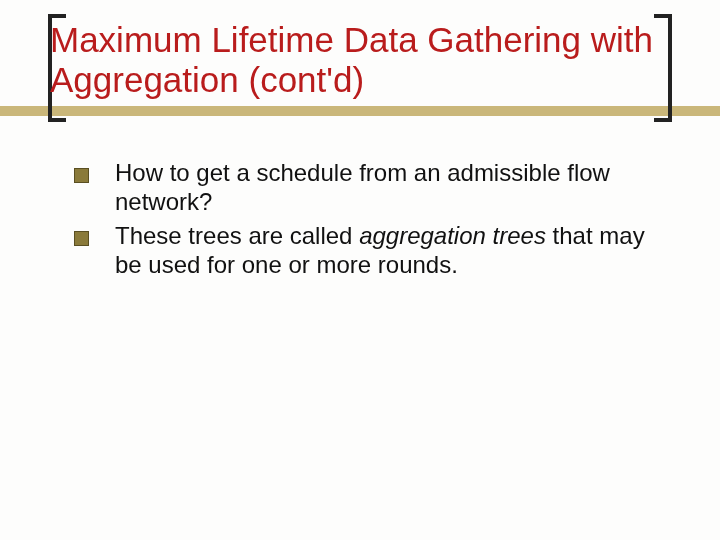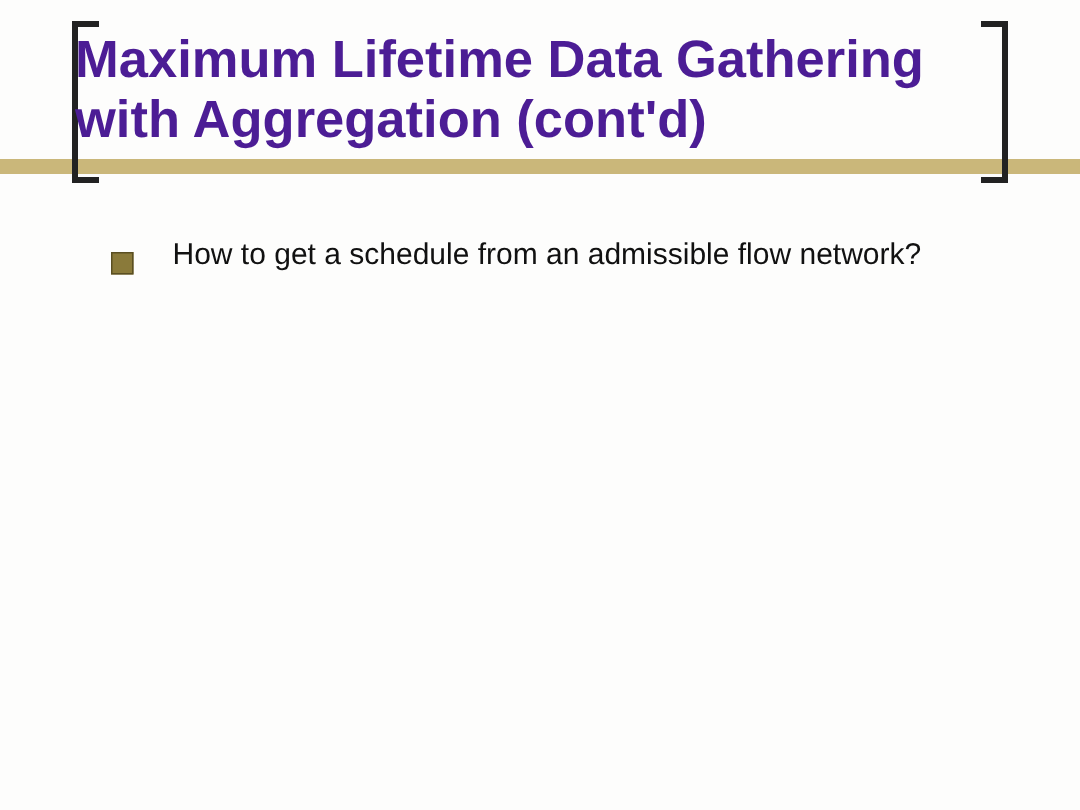--- a/index.html
+++ b/index.html
@@ -20,22 +20,22 @@
   .title-wrap {
     position: absolute;
     top: 20px;
     left: 50px;
     right: 60px;
     z-index: 3;
   }
   .title {
     font-size: 35px;
     line-height: 1.15;
-    color: #4c1d95;
-    font-weight: 700;
+    color: #b91c1c;
+    font-weight: 400;
   }
   .bracket-left, .bracket-right {
     position: absolute;
     top: 14px;
     width: 14px;
     height: 100px;
     z-index: 3;
   }
   .bracket-left { left: 48px; border-left: 4px solid #222; border-top: 4px solid #222; border-bottom: 4px solid #222; }
   .bracket-right { right: 48px; border-right: 4px solid #222; border-top: 4px solid #222; border-bottom: 4px solid #222; }
@@ -62,21 +62,21 @@
   .bullet {
     width: 13px;
     height: 13px;
     background: #8a7a3a;
     border: 1px solid #5a4f22;
     margin-top: 10px;
     margin-right: 26px;
     flex: 0 0 13px;
   }
   .text {
-    font-size: 20px;
+    font-size: 24px;
     line-height: 1.22;
     color: #111;
   }
   .text em {
     font-style: italic;
   }
 </style>
 </head>
 <body>
 
@@ -89,15 +89,19 @@
 
   <div class="title-wrap">
     <div class="title">Maximum Lifetime Data Gathering with Aggregation (cont'd)</div>
   </div>
 
   <div class="body">
     <div class="item">
       <div class="bullet"></div>
       <div class="text">How to get a schedule from an admissible flow network?</div>
     </div>
+    <div class="item">
+      <div class="bullet"></div>
+      <div class="text">These trees are called <em>aggregation trees</em> that may be used for one or more rounds.</div>
+    </div>
   </div>
 
 </div>
 
 </body></html>

